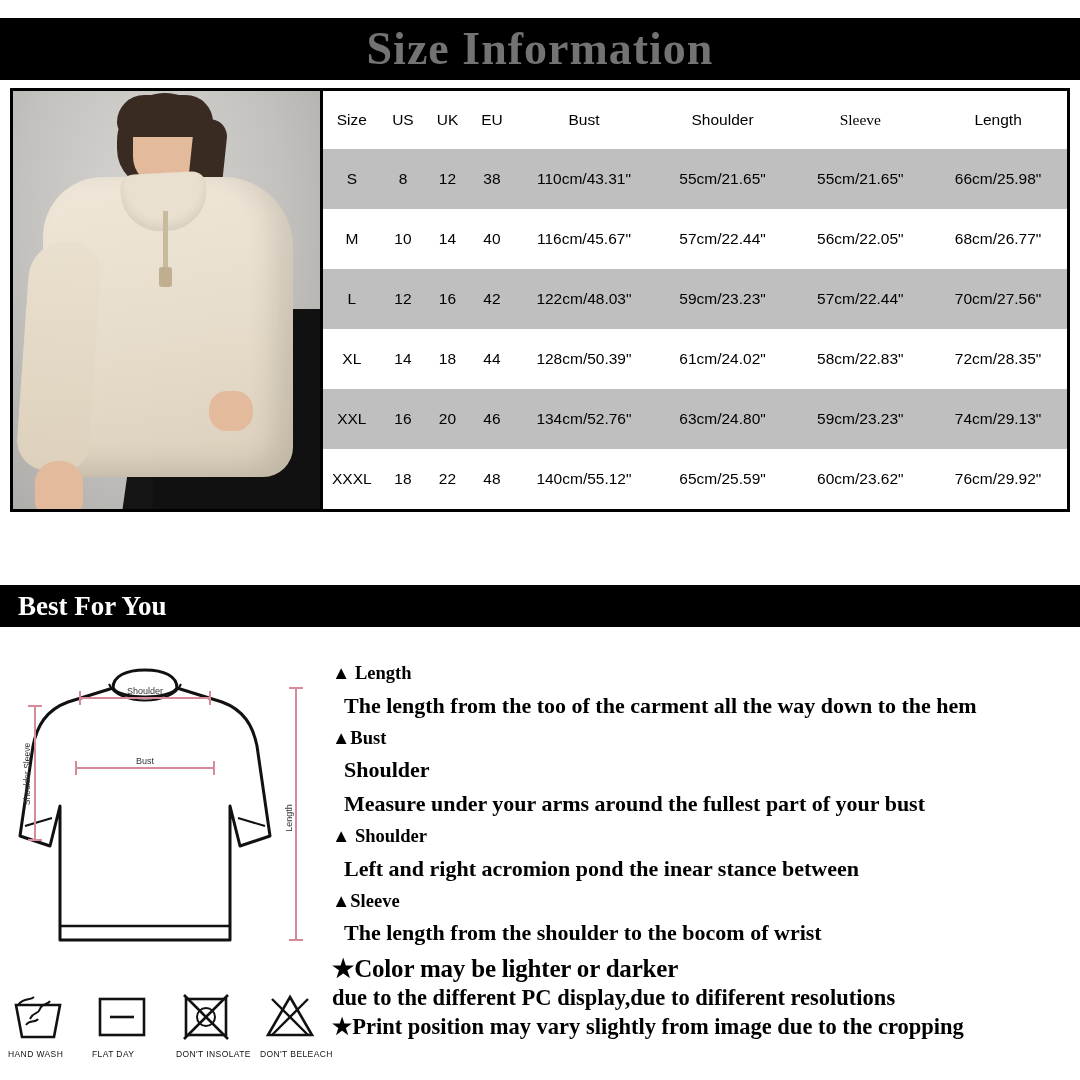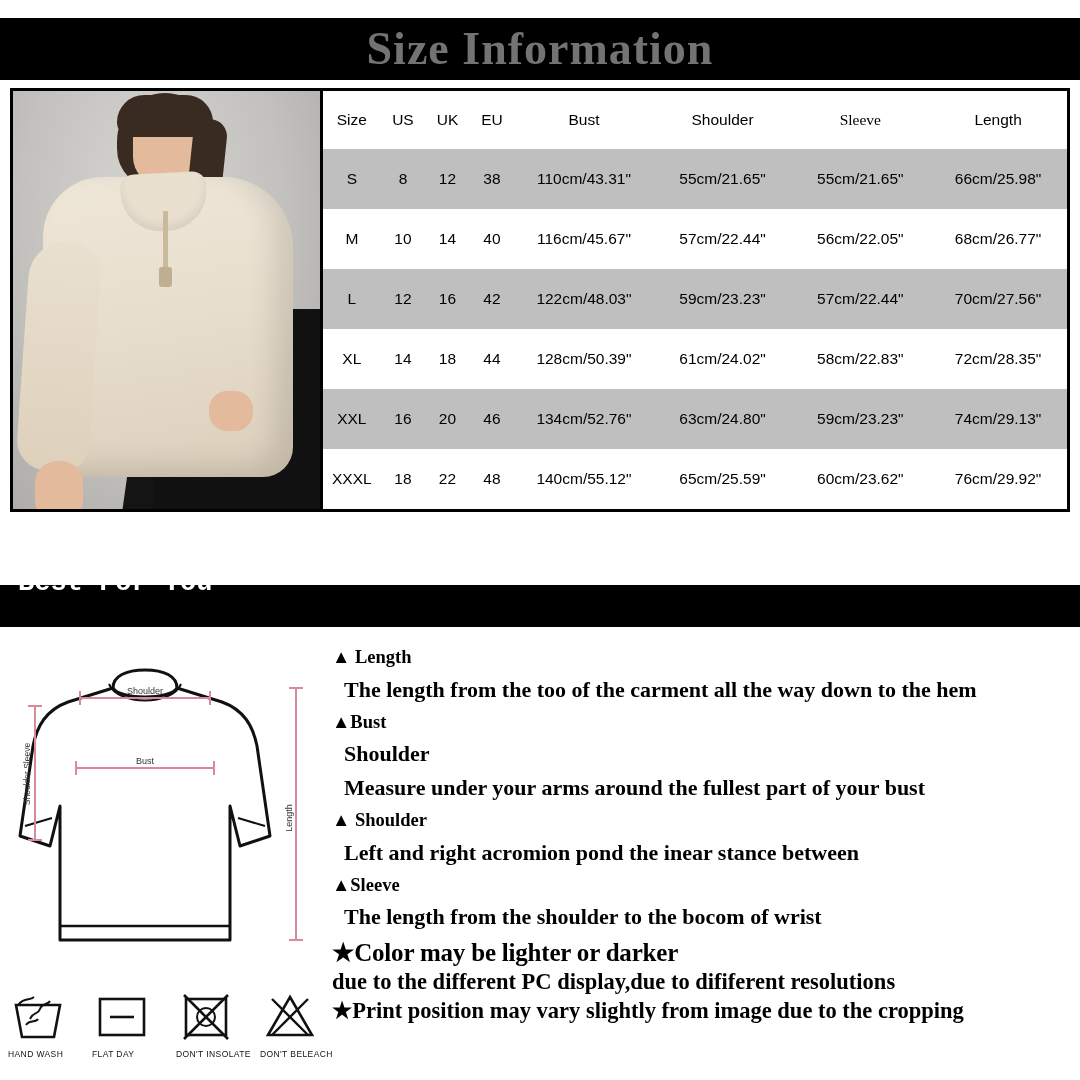--- a/index.html
+++ b/index.html
@@ -170,23 +170,23 @@
 
   
   .best-band {
     position: absolute;
     left: 0; top: 585px;
     width: 1080px; height: 42px;
     background: #000;
   }
   .best-label {
     position: absolute;
-    left: 18px; top: 565px;
+    left: 18px; top: 588px;
     color: #fff;
-    font-family: Liberation Mono, monospace;
+    font-family: Liberation Serif, serif;
     font-weight: bold;
     font-size: 27px;
     line-height: 36px;
   }
 
   
   .diagram {
     position: absolute;
     left: 8px; top: 640px;
     width: 320px; height: 330px;
@@ -208,21 +208,21 @@
     font-family: "Liberation Sans", sans-serif;
     font-size: 8.5px;
     letter-spacing: .4px;
     color: #111;
     margin-top: 2px;
   }
 
   
   .text-col {
     position: absolute;
-    left: 332px; top: 648px;
+    left: 332px; top: 664px;
     width: 748px;
   }
   .text-col .row {
     font-family: "Liberation Serif", serif;
     color: #000;
     line-height: 1.0;
   }
   .t-head {
     font-weight: bold;
     font-size: 18.5px;

